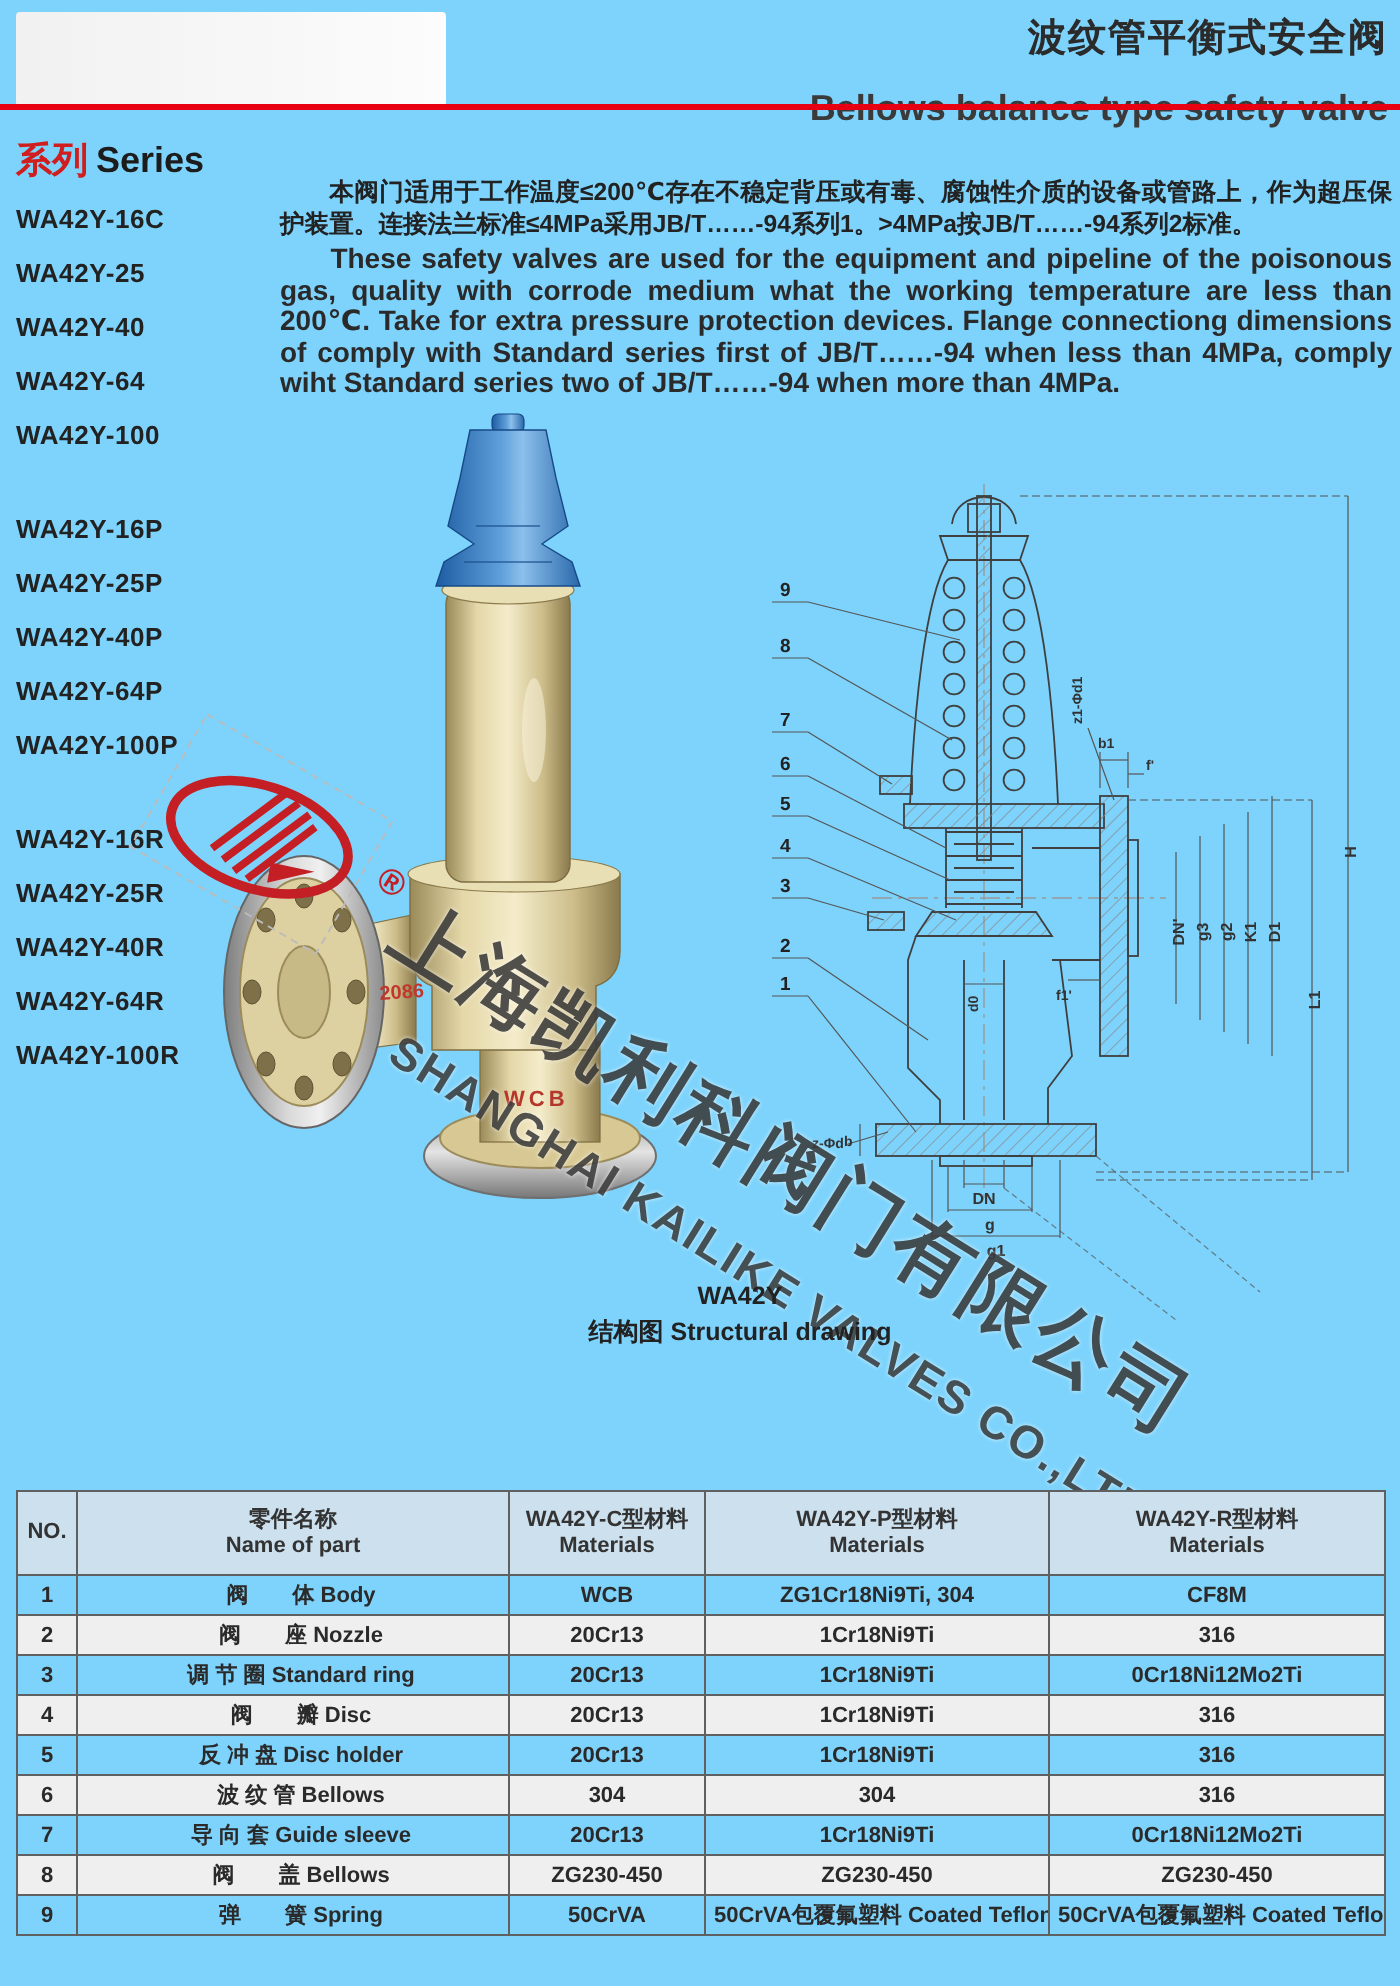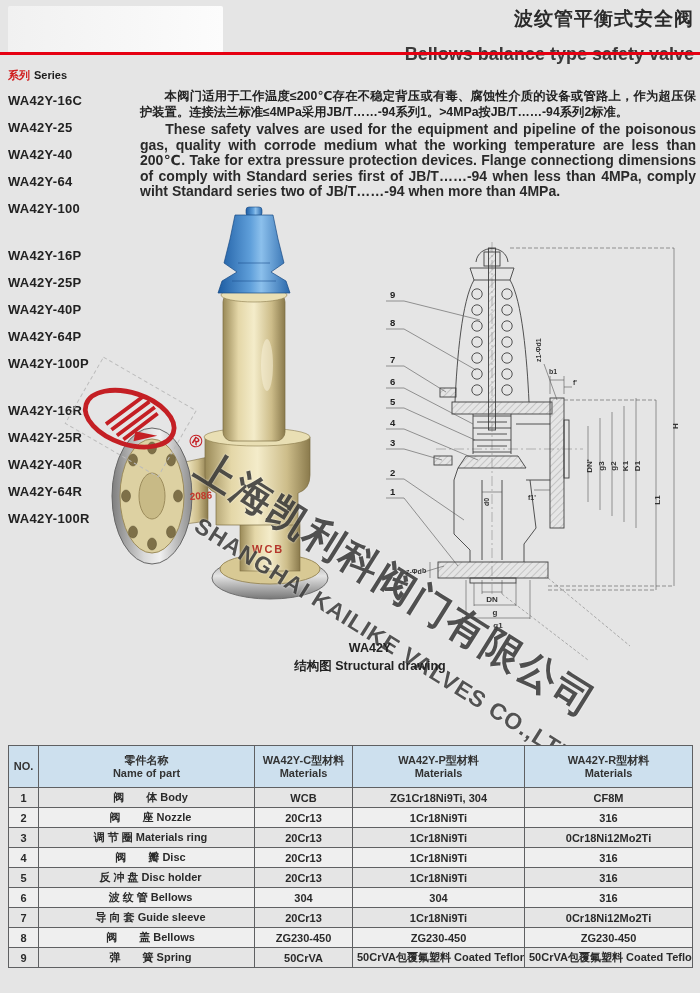--- a/index.html
+++ b/index.html
@@ -1,29 +1,29 @@
 <!DOCTYPE html>
 <html><head>
 <meta charset="utf-8">
 <style>
   html,body{margin:0;padding:0;background:#ffffff;}
-  #page{position:relative;width:700px;height:993px;background:#e5e5e5;overflow:hidden;
+  #page{position:relative;width:700px;height:993px;background:#7dd3fc;overflow:hidden;
         font-family:"Liberation Sans","DejaVu Sans",sans-serif;color:#1c1c1c;}
 
   
   .ghost-logo{position:absolute;left:8px;top:6px;width:215px;height:47px;
       background:linear-gradient(90deg,#f1f1f1 0%,#f7f7f7 55%,#fcfcfc 100%);border-radius:2px;}
   .hdr{position:absolute;right:6px;top:6px;text-align:right;}
   .hdr-cn{font-size:19px;font-weight:bold;letter-spacing:1px;color:#2b2b2b;}
   .hdr-en{font-size:18px;font-weight:bold;color:#3a3a3a;margin-top:12px;}
   .red-rule{position:absolute;left:0;top:52px;width:700px;height:3px;background:#e60012;}
 
   
   .series{position:absolute;left:8px;top:68px;width:130px;}
-  .series-head{font-size:11px;font-weight:bold;margin-bottom:10px;}
+  .series-head{font-size:18px;font-weight:bold;margin-bottom:10px;}
   .series-head .cn{color:#d01e1e;}
   .series-head .en{color:#1c1c1c;margin-left:4px;}
   .series-item{font-size:13px;font-weight:bold;color:#222;height:18px;margin-bottom:9px;letter-spacing:.3px;}
   .series-item.group-gap{margin-top:29px;}
 
   
   .intro{position:absolute;left:140px;top:88px;width:556px;}
   .intro p{margin:0;text-align:justify;font-weight:bold;}
   .intro .cn{font-size:12.3px;line-height:16px;text-indent:2em;color:#222;}
   .intro .en{font-size:14px;line-height:15.5px;text-indent:1.8em;color:#2a2a2a;margin-top:2px;}
@@ -357,21 +357,21 @@
         </tr>
         <tr>
           <td class="col-no">2</td>
           <td class="col-name">阀　　座 Nozzle</td>
           <td class="col-mat">20Cr13</td>
           <td class="col-mat">1Cr18Ni9Ti</td>
           <td class="col-mat">316</td>
         </tr>
         <tr>
           <td class="col-no">3</td>
-          <td class="col-name">调 节 圈 Materials ring</td>
+          <td class="col-name">调 节 圈 Standard ring</td>
           <td class="col-mat">20Cr13</td>
           <td class="col-mat">1Cr18Ni9Ti</td>
           <td class="col-mat">0Cr18Ni12Mo2Ti</td>
         </tr>
         <tr>
           <td class="col-no">4</td>
           <td class="col-name">阀　　瓣 Disc</td>
           <td class="col-mat">20Cr13</td>
           <td class="col-mat">1Cr18Ni9Ti</td>
           <td class="col-mat">316</td>

